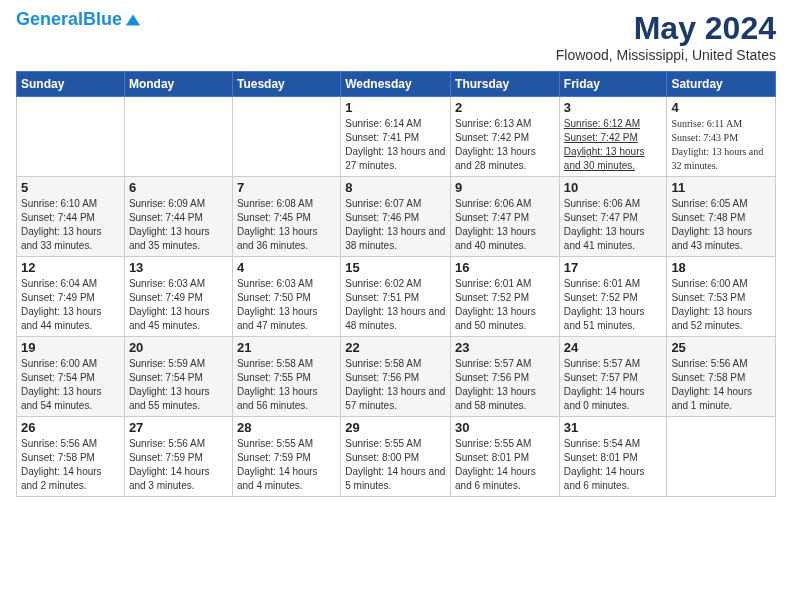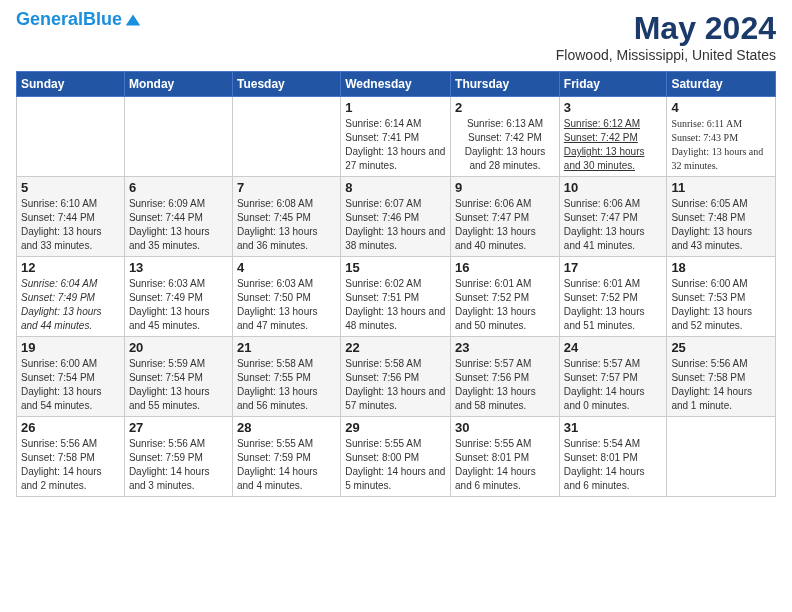--- a/index.html
+++ b/index.html
@@ -133,21 +133,21 @@
           <td class="empty-cell"></td>
           <td class="empty-cell"></td>
           <td>
             <div class="day-num">1</div>
             <div class="day-info" style="white-space: pre-line;">Sunrise: 6:14 AM
 Sunset: 7:41 PM
 Daylight: 13 hours and 27 minutes.</div>
           </td>
           <td>
             <div class="day-num">2</div>
-            <div class="day-info" style="white-space: pre-line; text-align: center;">Sunrise: 6:13 AM
+            <div class="day-info" style="white-space: pre-line;">Sunrise: 6:13 AM
 Sunset: 7:42 PM
 Daylight: 13 hours and 28 minutes.</div>
           </td>
           <td>
             <div class="day-num">3</div>
             <div class="day-info" style="white-space: pre-line; text-decoration: underline;">Sunrise: 6:12 AM
 Sunset: 7:42 PM
 Daylight: 13 hours and 30 minutes.</div>
           </td>
           <td>
@@ -197,21 +197,21 @@
           <td>
             <div class="day-num">11</div>
             <div class="day-info" style="white-space: pre-line;">Sunrise: 6:05 AM
 Sunset: 7:48 PM
 Daylight: 13 hours and 43 minutes.</div>
           </td>
         </tr>
         <tr>
           <td>
             <div class="day-num">12</div>
-            <div class="day-info" style="white-space: pre-line; font-style: italic;">Sunrise: 6:04 AM
+            <div class="day-info" style="white-space: pre-line;">Sunrise: 6:04 AM
 Sunset: 7:49 PM
 Daylight: 13 hours and 44 minutes.</div>
           </td>
           <td>
             <div class="day-num">13</div>
             <div class="day-info" style="white-space: pre-line;">Sunrise: 6:03 AM
 Sunset: 7:49 PM
 Daylight: 13 hours and 45 minutes.</div>
           </td>
           <td>

